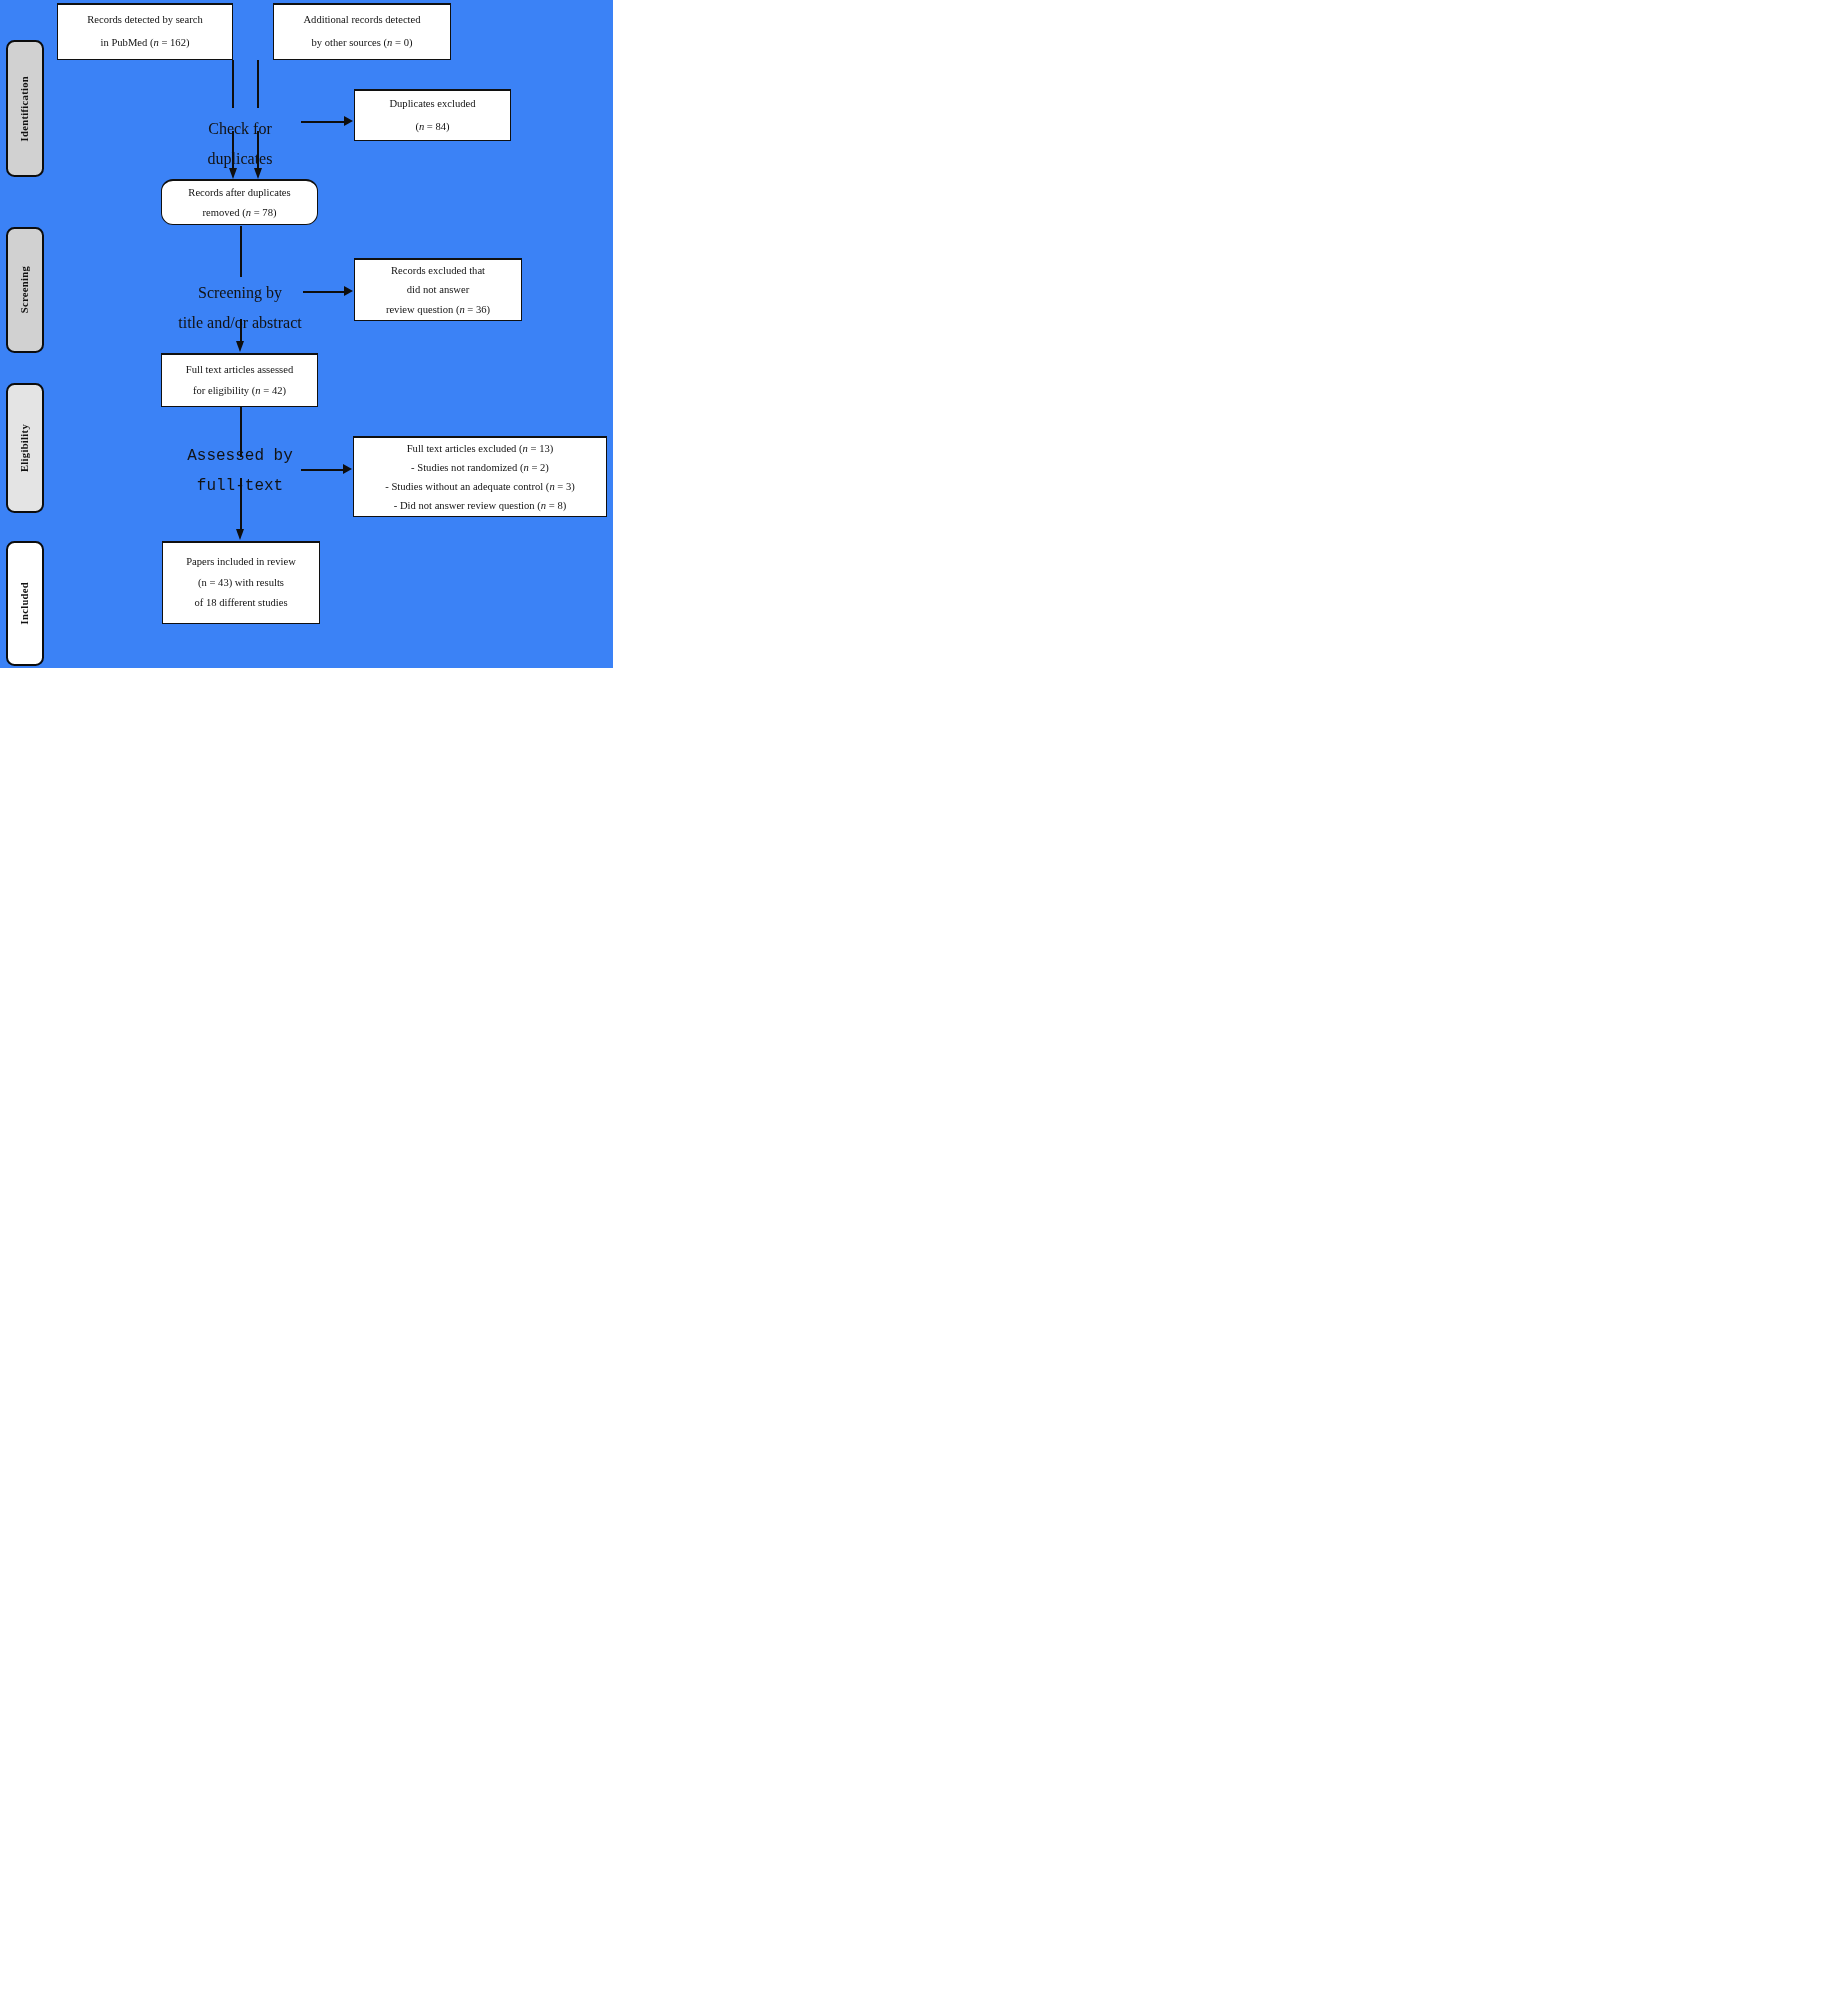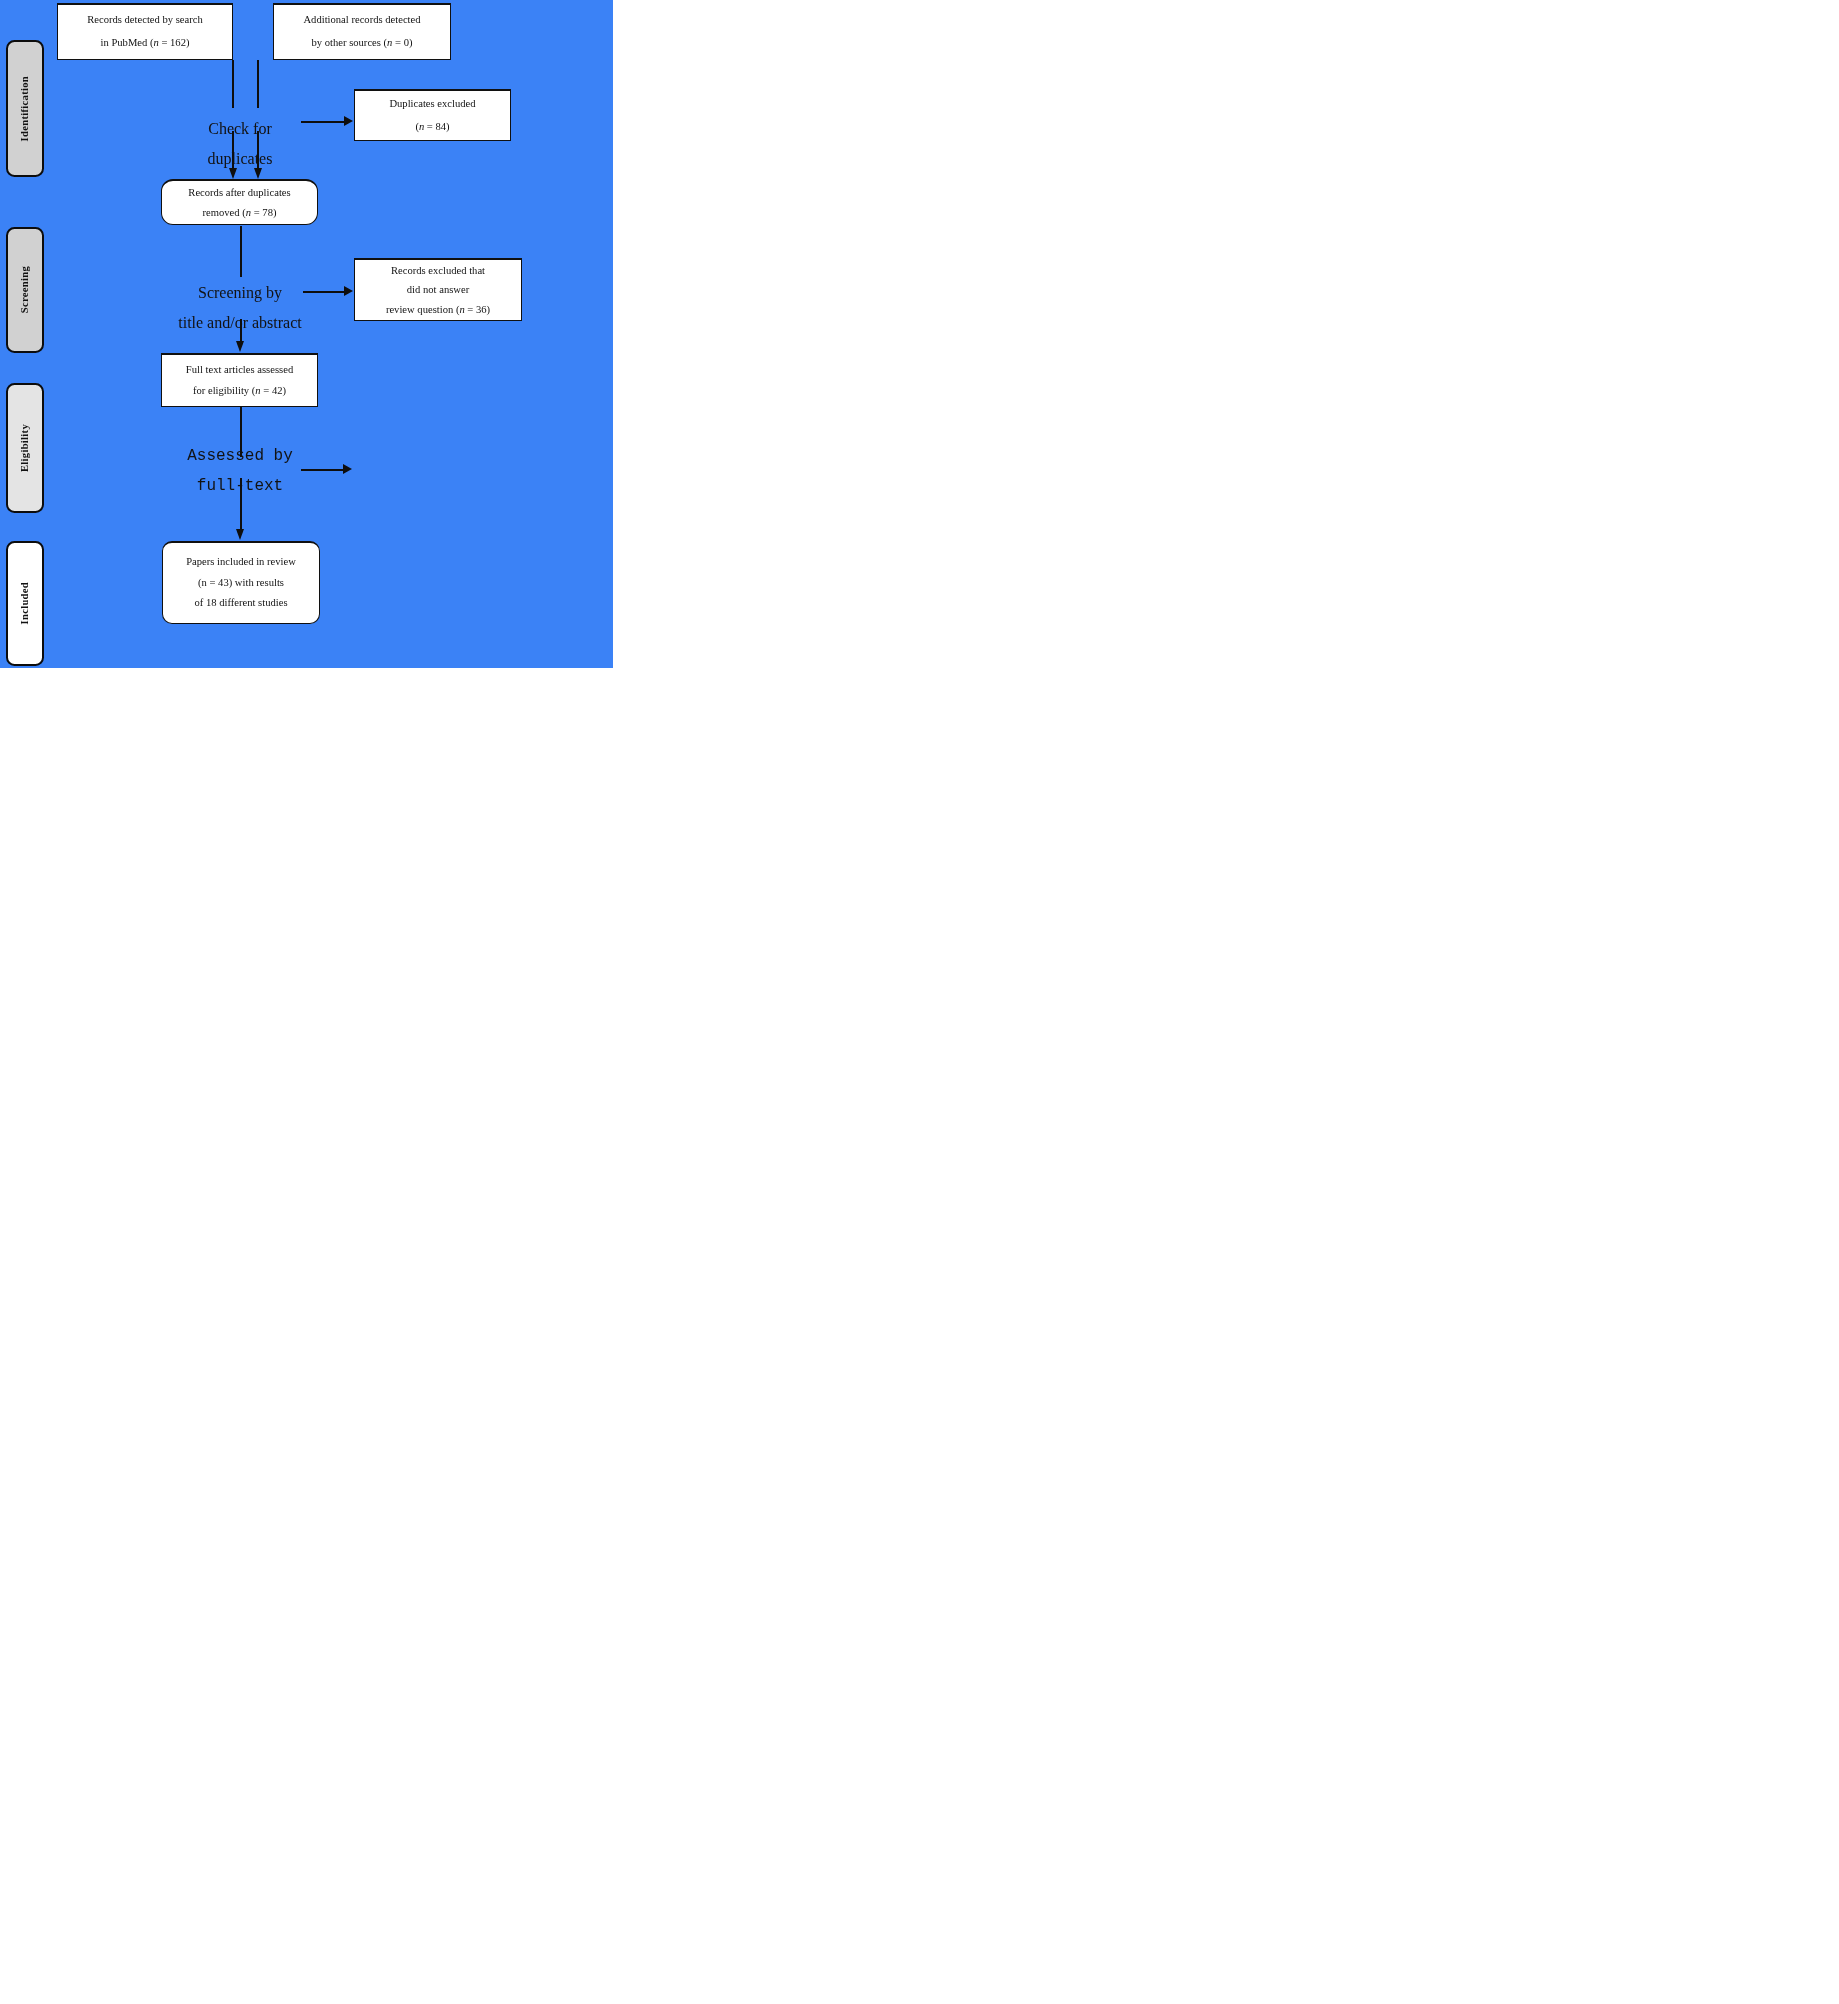--- a/index.html
+++ b/index.html
@@ -55,21 +55,21 @@
     padding: 1.1px 3.2px;
   }
   .fbox i { font-style: italic; }
   #box-pubmed             { left: 57px; top: 2.7px;    width: 176px; height: 57px; line-height: 2.1; }
   #box-other-sources      { left: 259px; top: 2.7px;    width: 178px; height: 57px; line-height: 2.1; margin-left: 14px; }
   #box-duplicates-excluded{ left: 354px; top: 89px;  width: 157px; height: 52px;  line-height: 2.1; }
   #box-after-duplicates   { left: 161px; top: 179px;  width: 157px; height: 46px;  line-height: 1.8; border-radius: 12px; }
   #box-records-excluded   { left: 354px; top: 258px;  width: 168px; height: 63px; line-height: 1.8; }
   #box-fulltext-assessed  { left: 161px; top: 353px;  width: 157px; height: 54px; line-height: 1.9; }
   #box-fulltext-excluded  { left: 353px; top: 436px;  width: 254px; height: 81px; line-height: 1.8; }
-  #box-included-papers    { left: 162px; top: 541px; width: 158px; height: 83px; line-height: 1.95; border-radius: 10px; }
+  #box-included-papers    { left: 162px; top: 541px; width: 158px; height: 83px; line-height: 1.95; }
 
   
   .freelabel {
     position: absolute;
     text-align: center;
     font-size: 16px;
     line-height: 1.9;
     width: 128px;
     left: 176px;
   }
@@ -151,20 +151,26 @@
     </div>
   <div class="fbox" id="box-records-excluded">
       <div>Records excluded that</div>
       <div>did not answer</div>
       <div>review question (<i>n</i> = 36)</div>
     </div>
   <div class="fbox" id="box-fulltext-assessed">
       <div>Full text articles assessed</div>
       <div>for eligibility (<i>n</i> = 42)</div>
     </div>
+  <div class="fbox" id="box-fulltext-excluded">
+      <div>Full text articles excluded (<i>n</i> = 13)</div>
+      <div>- Studies not randomized (<i>n</i> = 2)</div>
+      <div>- Studies without an adequate control (<i>n</i> = 3)</div>
+      <div>- Did not answer review question (<i>n</i> = 8)</div>
+    </div>
   <div class="fbox" id="box-included-papers">
       <div>Papers included in review</div>
       <div>(n = 43) with results</div>
       <div>of 18 different studies</div>
     </div>
 
   <div class="freelabel" id="label-check-duplicates">
       <div>Check for duplicates</div>
     </div>
   <div class="freelabel" id="label-screening-by">

